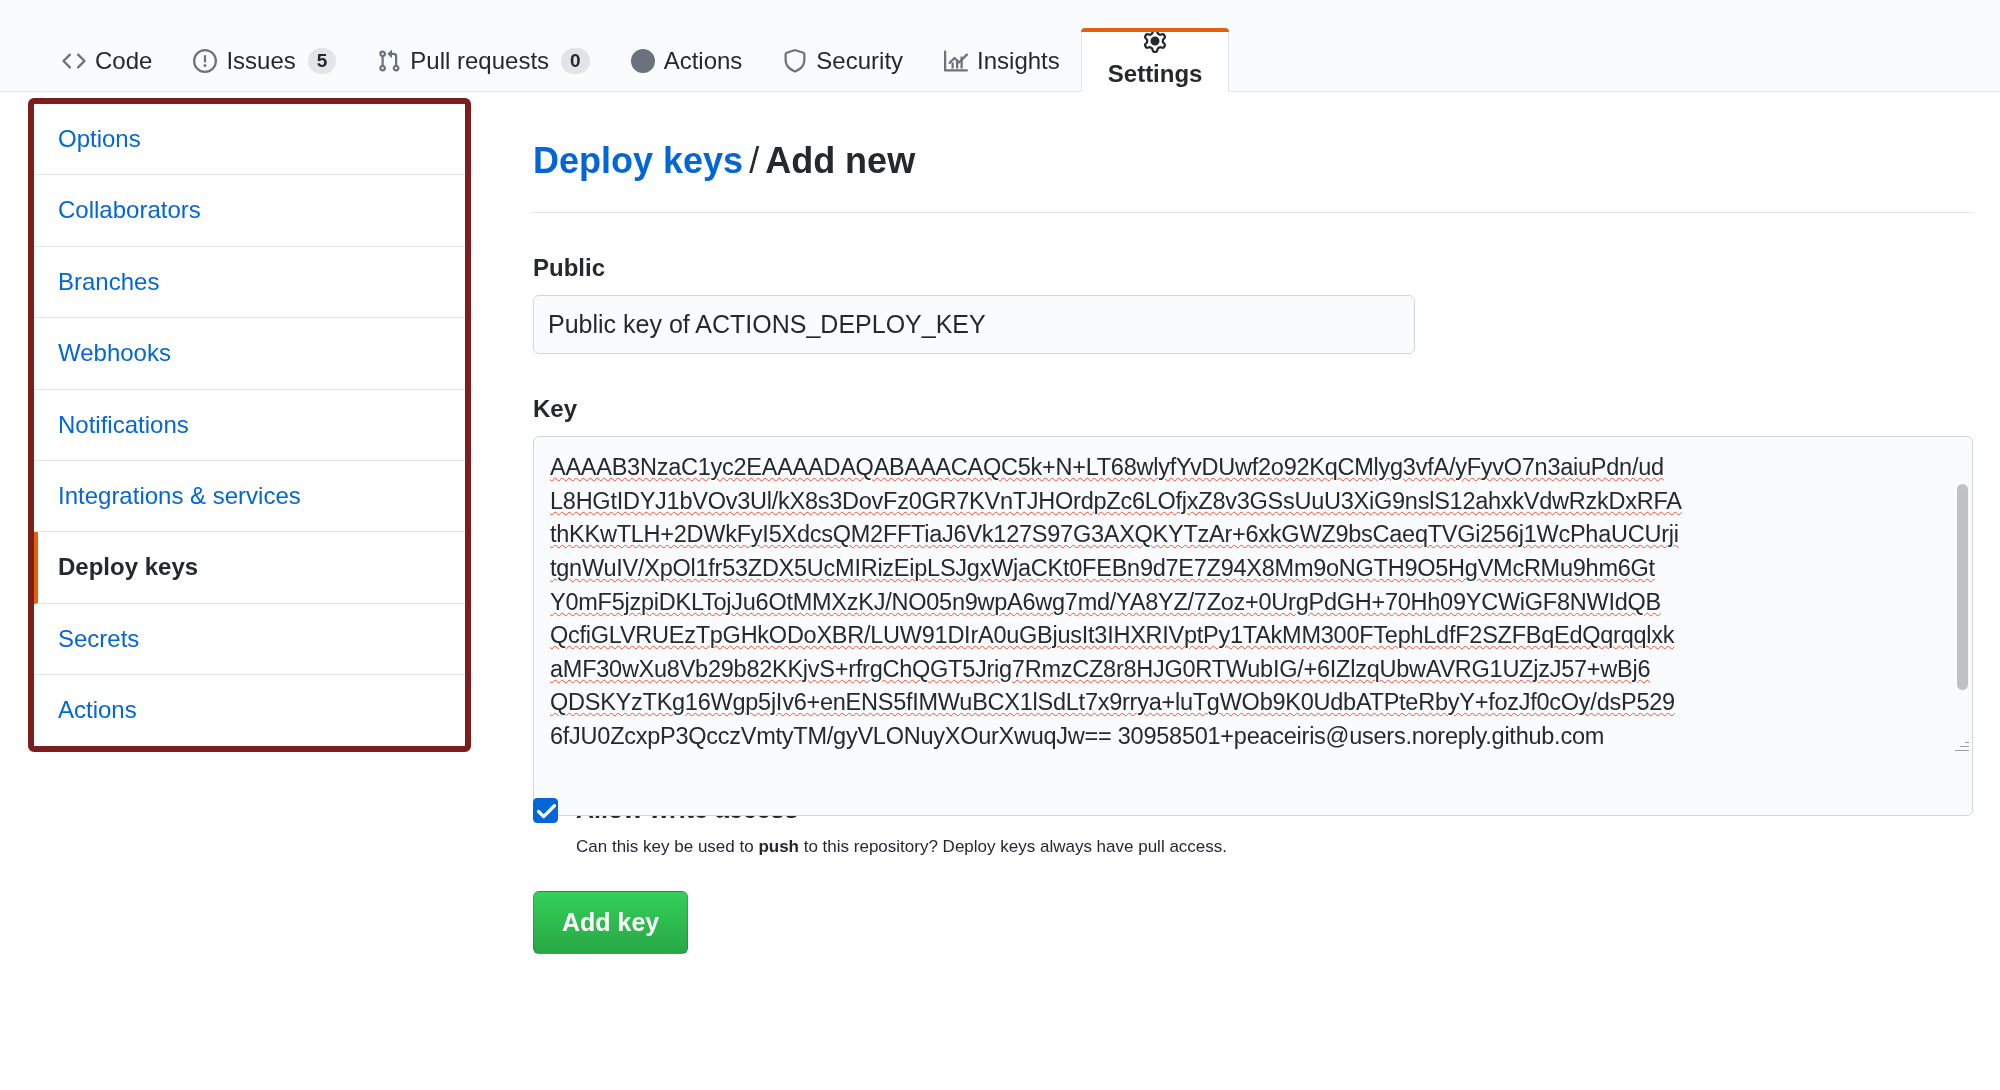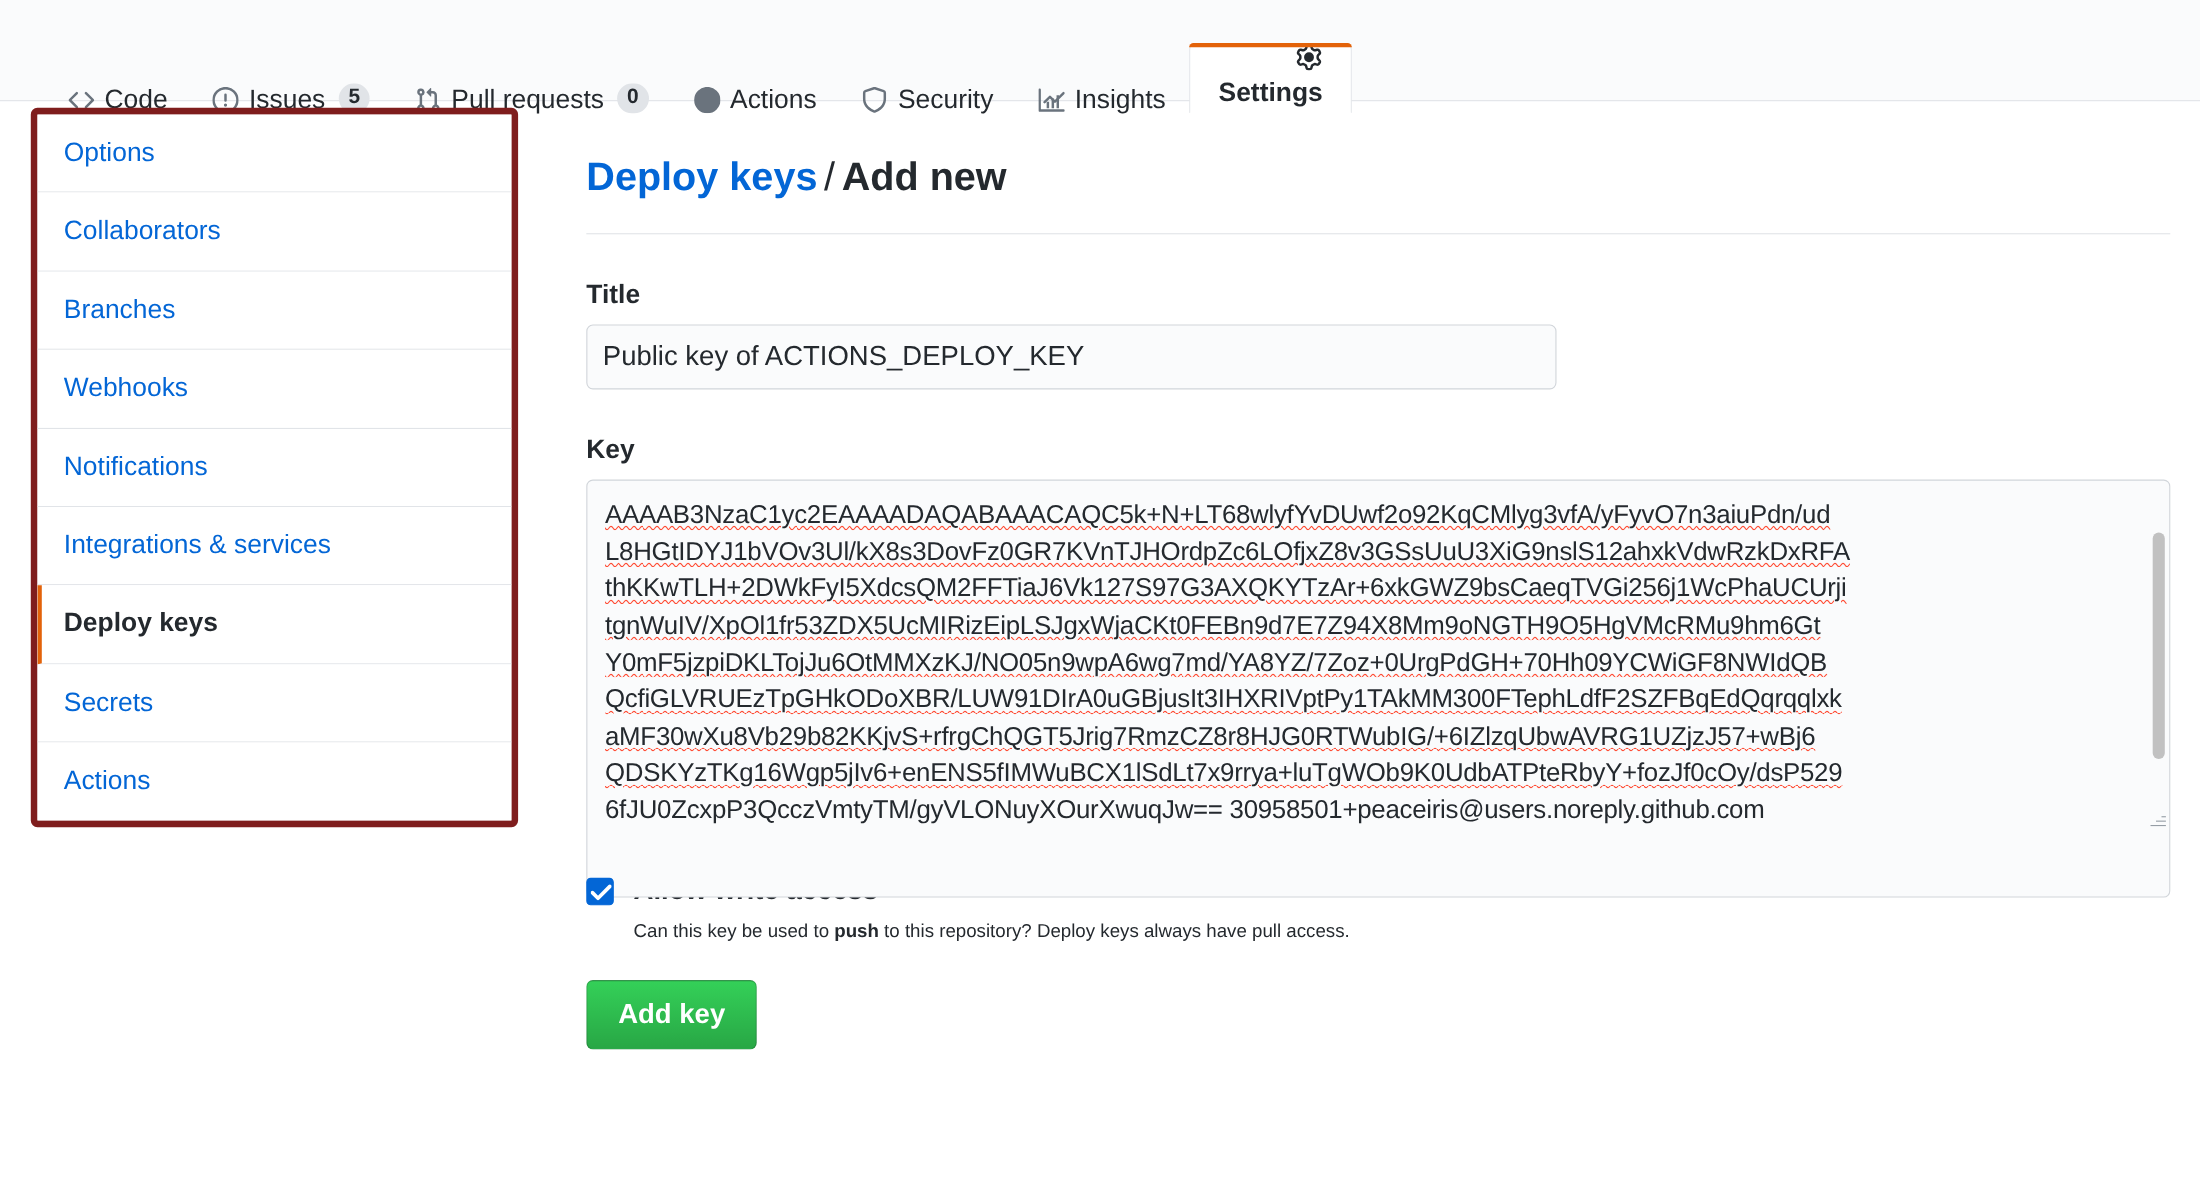--- a/index.html
+++ b/index.html
@@ -14,24 +14,24 @@
 
   
   .repo-nav {
     position: absolute; left: 0; top: 0; width: 2000px; height: 92px;
     background: #fafbfc;
     border-bottom: 1px solid #e1e4e8;
     display: flex; align-items: flex-end;
     padding-left: 42px;
   }
   .nav-tab {
-    display: flex; align-items: flex-end; gap: 9px;
+    display: flex; align-items: center; gap: 9px;
     height: 62px; padding: 0 21px 0 20px;
     font-size: 24px; color: #24292e; line-height: 1;
-    position: relative; top: 12px;
+    position: relative; top: 1px;
     white-space: nowrap;
     cursor: pointer;
   }
   .nav-tab .tab-label { color: #24292e; }
   .nav-tab.selected {
     background: #ffffff;
     border: 1px solid #e1e4e8;
     border-bottom-color: #ffffff;
     border-radius: 6px 6px 0 0;
     font-weight: 600;
@@ -284,21 +284,21 @@
       <div class="menu-item">Secrets</div>
       <div class="menu-item">Actions</div>
     </aside>
 
     <section class="main">
 
       <h1 class="page-head">
         <span class="crumb-link">Deploy keys</span><span class="crumb-sep">/</span><span class="crumb-current">Add new</span>
       </h1>
 
-      <label class="field-label">Title</label>
+      <label class="field-label">Public</label>
       <input class="text-input" type="text" value="Public key of ACTIONS_DEPLOY_KEY" style="">
 
       <label class="field-label">Key</label>
 
       <div class="key-wrap">
         <div class="key-area">
           <div class="key-line">AAAAB3NzaC1yc2EAAAADAQABAAACAQC5k+N+LT68wlyfYvDUwf2o92KqCMlyg3vfA/yFyvO7n3aiuPdn/ud</div>
           <div class="key-line">L8HGtIDYJ1bVOv3Ul/kX8s3DovFz0GR7KVnTJHOrdpZc6LOfjxZ8v3GSsUuU3XiG9nslS12ahxkVdwRzkDxRFA</div>
           <div class="key-line">thKKwTLH+2DWkFyI5XdcsQM2FFTiaJ6Vk127S97G3AXQKYTzAr+6xkGWZ9bsCaeqTVGi256j1WcPhaUCUrji</div>
           <div class="key-line">tgnWuIV/XpOl1fr53ZDX5UcMIRizEipLSJgxWjaCKt0FEBn9d7E7Z94X8Mm9oNGTH9O5HgVMcRMu9hm6Gt</div>

